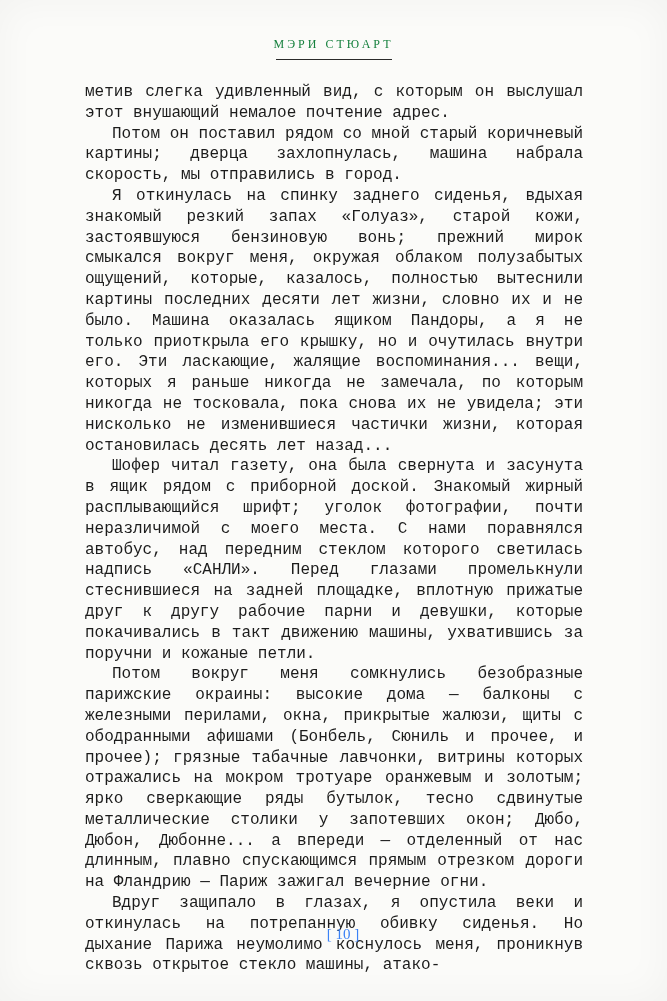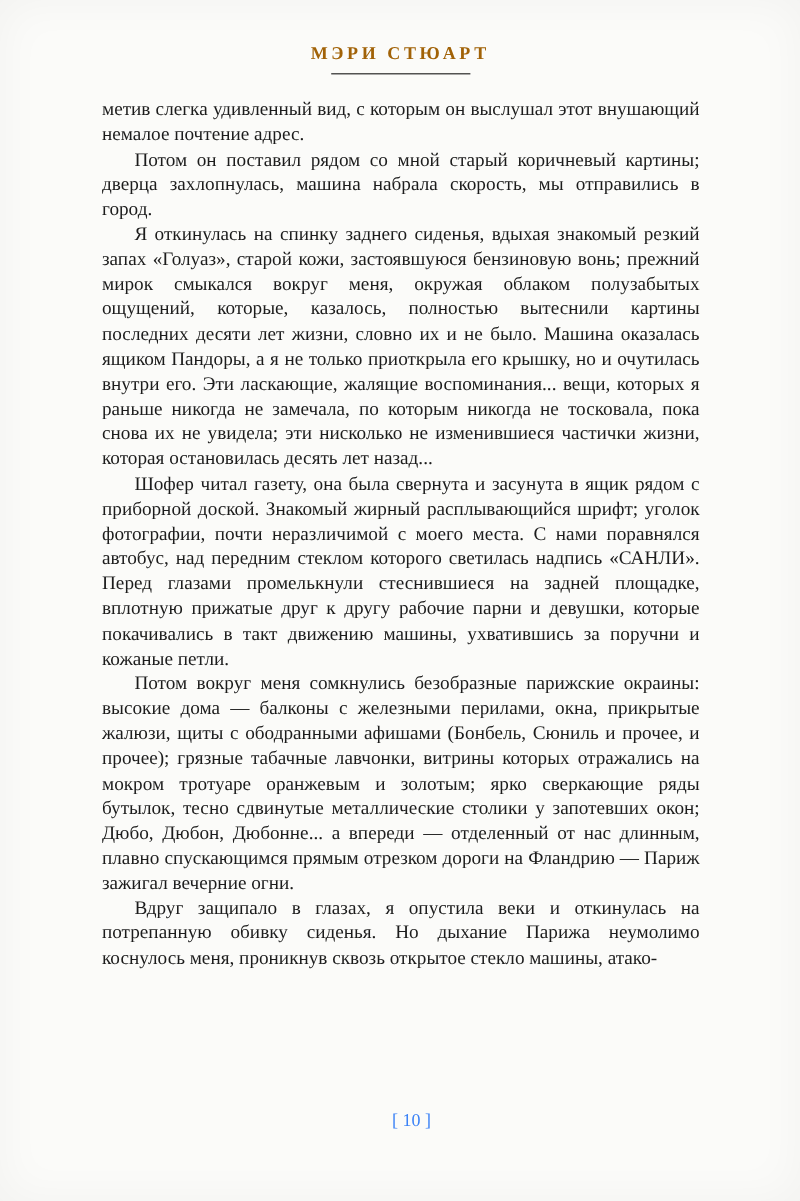--- a/index.html
+++ b/index.html
@@ -19,24 +19,24 @@
     overflow: hidden;
   }
   .running-head {
     position: absolute;
     top: 37px;
     left: 0;
     right: 0;
     text-align: center;
   }
   .author {
-    font-size: 15px;
+    font-size: 12px;
     letter-spacing: 3px;
-    font-weight: bold;
-    color: #a16207;
+    font-weight: normal;
+    color: #15803d;
   }
   .header-rule {
     width: 116px;
     height: 0;
     border-top: 1.2px solid #2a2a2a;
     margin: 7px auto 0 auto;
   }
   .body-text {
     position: absolute;
     top: 82px;
@@ -45,20 +45,21 @@
     font-size: 16px;
     line-height: 20.8px;
     text-align: justify;
     hyphens: auto;
     -webkit-hyphens: auto;
   }
   .body-text p {
     margin: 0;
     padding: 0;
     text-indent: 27px;
+    font-family: Liberation Mono, monospace;
   }
   .body-text p:first-child {
     text-indent: 0;
   }
   .folio {
     position: absolute;
     top: 926px;
     left: 0;
     right: 0;
     text-align: center;

